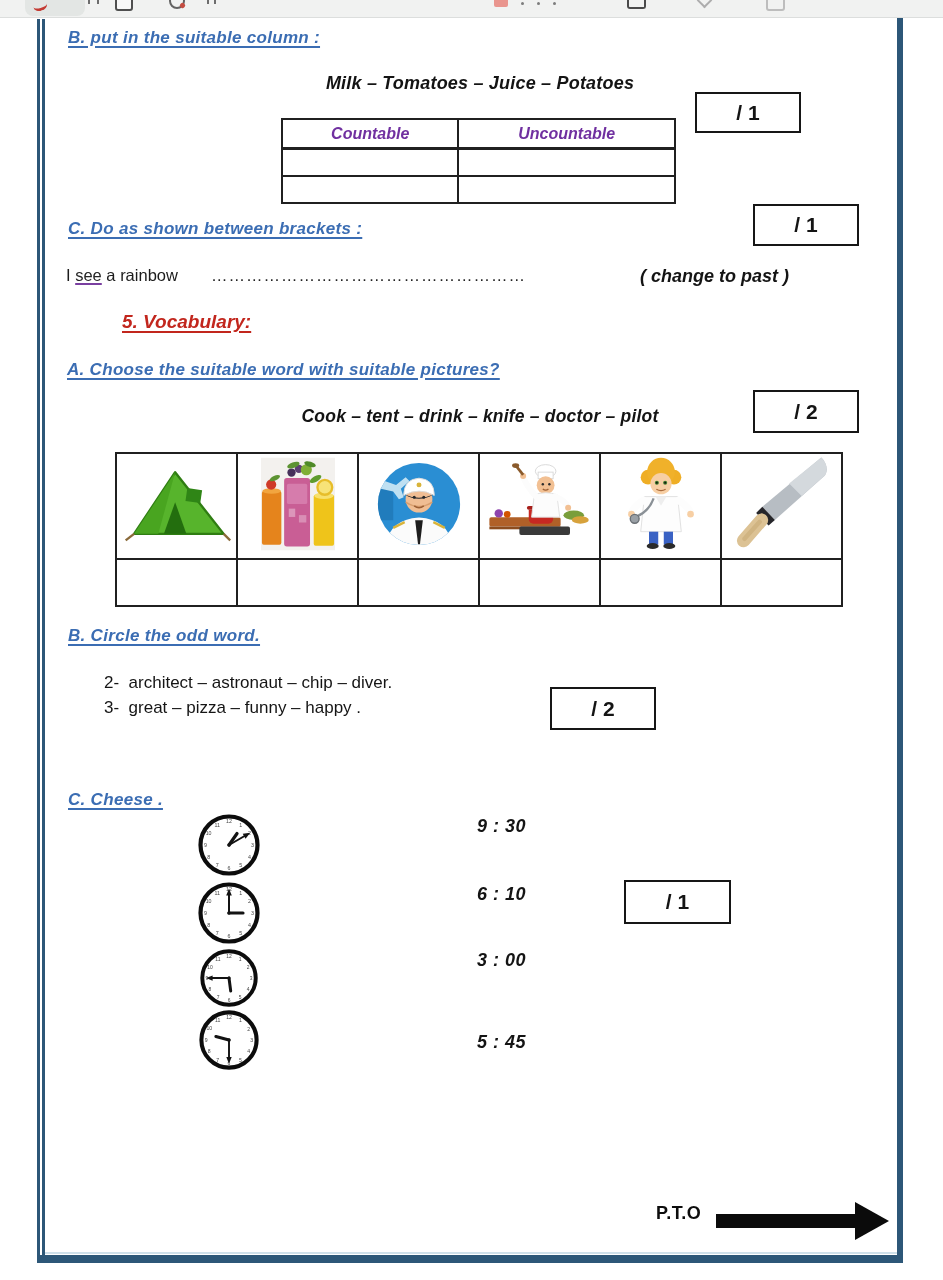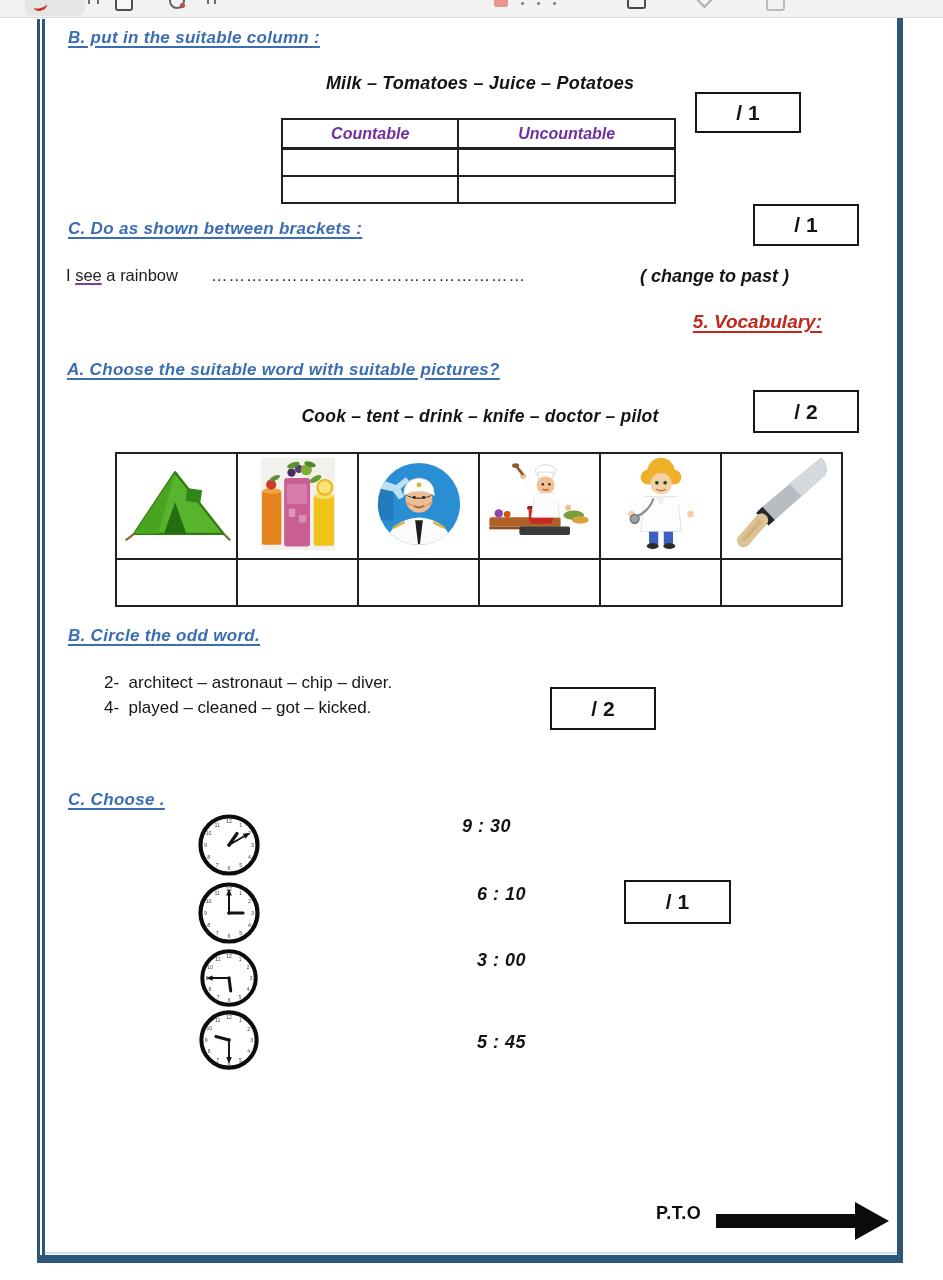--- a/index.html
+++ b/index.html
@@ -25,21 +25,21 @@
 
   
   .frame{background:#2d5778;}
 
   
   .h-blue{font:italic bold 17px "Liberation Sans",sans-serif;color:#3b6db3;
           text-decoration:underline;text-decoration-thickness:2px;text-underline-offset:3px;letter-spacing:.3px;}
   .bank{font:italic bold 18px "Liberation Sans",sans-serif;color:#141414;text-align:center;letter-spacing:.2px;}
   .score{border:2.5px solid #161616;background:#fff;display:flex;align-items:center;justify-content:center;
          font:bold 21px "Liberation Sans",sans-serif;color:#141414;box-sizing:border-box;}
-  .red-head{font:italic bold 19px "Liberation Sans",sans-serif;color:#c2261d;text-align:right;
+  .red-head{font:italic bold 19px "Liberation Sans",sans-serif;color:#c2261d;text-align:left;
             text-decoration:underline;text-decoration-thickness:2px;text-underline-offset:3px;}
   .sentence{font:16.5px "Liberation Sans",sans-serif;color:#1c1c1c;white-space:nowrap;}
   .verb{color:#262626;text-decoration:underline;text-decoration-color:#7a3fa0;text-decoration-thickness:2px;text-underline-offset:2px;}
   .dots{display:inline-block;margin-left:33px;width:316px;overflow:hidden;white-space:nowrap;color:#222;letter-spacing:1px;vertical-align:bottom;}
   .bracket{font:italic bold 18px "Liberation Sans",sans-serif;color:#141414;text-align:right;}
   .odd-item{font:17px "Liberation Sans",sans-serif;color:#151515;line-height:24.5px;white-space:pre;}
   .time{font:italic bold 18px "Liberation Sans",sans-serif;color:#141414;letter-spacing:.5px;}
   .pto{font:bold 18px "Liberation Sans",sans-serif;color:#0d0d0d;letter-spacing:.5px;}
 
   
@@ -253,25 +253,25 @@
       <td></td>
       <td></td>
       <td></td>
     </tr>
   </tbody>
     </table>
 
   <div class="abs h-blue" style="left:68px;top:626px;">B. Circle the odd word.</div>
   <div class="abs" style="left:104px;top:671px;">
     <div class="odd-item">2-  architect – astronaut – chip – diver.</div>
-    <div class="odd-item">4-  played – cleaned – got – kicked.</div>
+    <div class="odd-item">3-  great – pizza – funny – happy .</div>
   </div>
   <div class="abs score" style="left:550px;top:687px;width:106px;height:43px;">/ 2</div>
 
-  <div class="abs h-blue" style="left:68px;top:790px;">C. Choose .</div>
+  <div class="abs h-blue" style="left:68px;top:790px;">C. Cheese .</div>
 
   <svg class="clock" style="left:197px;top:813px;" viewBox="-32 -32 64 64" width="64" height="64">
     <circle r="28.5" class="clock-face"></circle>
       <g class="nums">
         <text x="11.8" y="-18.5">1</text>
         <text x="20.4" y="-9.8">2</text>
         <text x="23.5" y="1.9">3</text>
         <text x="20.4" y="13.6">4</text>
         <text x="11.8" y="22.3">5</text>
         <text x="0.0" y="25.4">6</text>
@@ -360,21 +360,21 @@
     <g class="hand-hour" transform="rotate(285)">
         <line y2="-14" class="hh"></line>
       </g>
     <g class="hand-minute" transform="rotate(180)">
         <line y2="-18" class="mh"></line>
         <polygon points="0,-24.5 -2.8,-17.5 2.8,-17.5" fill="#131313"></polygon>
       </g>
     <circle r="1.7" fill="#131313"></circle>
   </svg>
 
-  <div class="abs time" style="left:462px;top:816px;">9 : 30</div>
+  <div class="abs time" style="left:477px;top:816px;">9 : 30</div>
   <div class="abs time" style="left:477px;top:884px;">6 : 10</div>
   <div class="abs time" style="left:477px;top:950px;">3 : 00</div>
   <div class="abs time" style="left:477px;top:1032px;text-align:center;">5 : 45</div>
   <div class="abs score" style="left:624px;top:880px;width:107px;height:44px;">/ 1</div>
 
   <div class="abs pto" style="left:656px;top:1203px;">P.T.O</div>
   <svg class="abs" style="left:714px;top:1198px;" viewBox="0 0 176 44" width="176" height="44">
     <rect x="2" y="16" width="139" height="14" fill="#0b0b0b"></rect>
     <polygon points="141,4 175,23 141,42" fill="#0b0b0b"></polygon>
   </svg>

